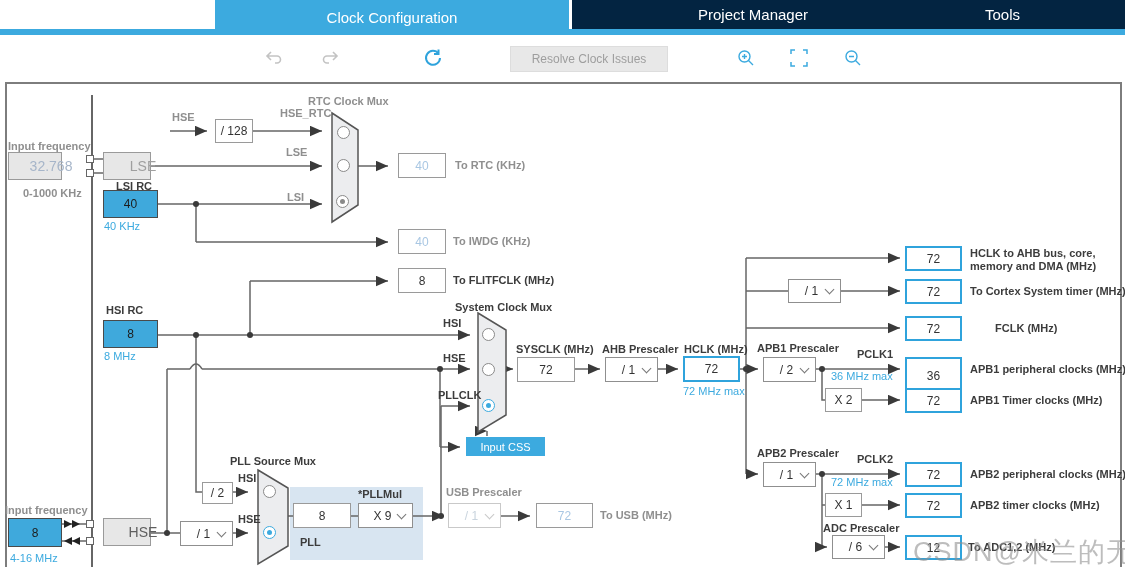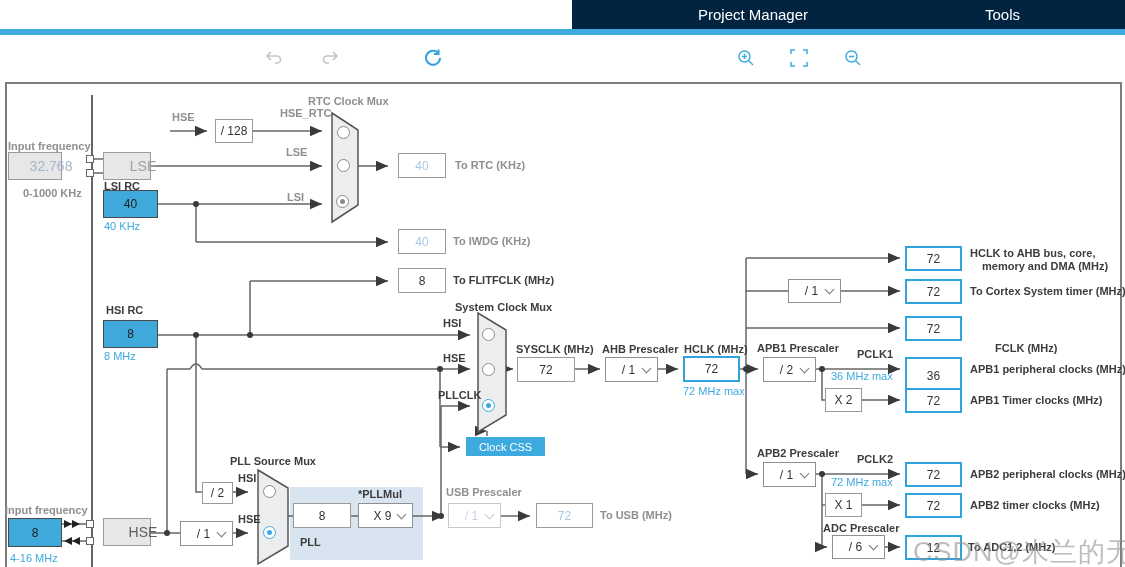--- a/index.html
+++ b/index.html
@@ -52,20 +52,23 @@
              white-space:nowrap;z-index:50;letter-spacing:1px;}
   svg.wires{position:absolute;left:0;top:0;z-index:5;pointer-events:none;}
   .over{z-index:10;}
 </style>
 </head>
 <body>
 
 <div id="app">
 
   <div class="tabstrip"></div>
+  <div class="tab active" style="left:215px;width:354px;">
+    <span>Clock Configuration</span>
+  </div>
   <div class="tab" style="left:572px;width:362px;">
     <span>Project Manager</span>
   </div>
   <div class="tab" style="left:880px;width:245px;">
     <span>Tools</span>
   </div>
 
   <div class="toolbtn" style="left:265px;top:50px;">
     <svg width="18" height="16">
         <path d="M6 2 L2 6 L6 10 M2 6 H12 a3.5 3.5 0 0 1 0 7 h-2" fill="none" stroke="#c3c3c3" stroke-width="1.6"></path>
@@ -75,20 +78,21 @@
     <svg width="18" height="16">
         <path d="M12 2 L16 6 L12 10 M16 6 H6 a3.5 3.5 0 0 0 0 7 h2" fill="none" stroke="#c3c3c3" stroke-width="1.6"></path>
       </svg>
   </div>
   <div class="toolbtn" style="left:423px;top:48px;">
     <svg width="20" height="20">
         <path d="M15.5 5.5 A7 7 0 1 0 17 10" fill="none" stroke="#2FA3DC" stroke-width="2"></path>
         <path d="M15.5 1.5 L15.5 6 L11 6" fill="none" stroke="#2FA3DC" stroke-width="2"></path>
       </svg>
   </div>
+  <div class="resolve">Resolve Clock Issues</div>
   <div class="toolbtn" style="left:737px;top:49px;">
     <svg width="18" height="18">
         <circle cx="7.5" cy="7.5" r="5.5" fill="none" stroke="#3CAADF" stroke-width="1.4"></circle>
         <path d="M11.5 11.5 L16 16 M5 7.5 H10 M7.5 5 V10" stroke="#3CAADF" stroke-width="1.4" fill="none"></path>
       </svg>
   </div>
   <div class="toolbtn" style="left:790px;top:49px;">
     <svg width="18" height="18">
         <path d="M1 5 V1 H5 M13 1 H17 V5 M17 13 V17 H13 M5 17 H1 V13" fill="none" stroke="#3CAADF" stroke-width="1.5"></path>
       </svg>
@@ -184,21 +188,21 @@
     </g>
   </svg>
 
   <div class="lbl plain abs over" style="left:8px;top:140px;">Input frequency</div>
   <div class="vbox greybox over" style="left:8px;top:152px;width:54px;height:28px;color:#A6B5C9;">32.768</div>
   <div class="lbl plain abs over" style="left:8px;top:187px;padding-left:15px;">0-1000 KHz</div>
   <div class="pinsq over" style="left:86px;top:155px;"></div>
   <div class="pinsq over" style="left:86px;top:169px;"></div>
   <div class="vbox greybox over" style="left:103px;top:152px;width:48px;height:28px;">LSE</div>
 
-  <div class="lbl abs over" style="left:104px;top:180px;">LSI RC</div>
+  <div class="lbl abs over" style="left:116px;top:180px;">LSI RC</div>
   <div class="vbox fillblue over" style="left:103px;top:190px;width:55px;height:28px;">40</div>
   <div class="lbl blue abs over" style="left:104px;top:220px;">40 KHz</div>
 
   <div class="lbl grey abs over" style="left:308px;top:95px;">RTC Clock Mux</div>
   <div class="lbl grey abs over" style="left:172px;top:111px;">HSE</div>
   <div class="vbox over" style="left:215px;top:119px;width:38px;height:24px;">/ 128</div>
   <div class="lbl grey abs over" style="left:280px;top:107px;">HSE_RTC</div>
   <div class="lbl grey abs over" style="left:286px;top:146px;">LSE</div>
   <div class="lbl grey abs over" style="left:287px;top:191px;">LSI</div>
   <div class="radio over" style="left:337px;top:126px;"></div>
@@ -216,44 +220,44 @@
   <div class="vbox fillblue over" style="left:103px;top:320px;width:55px;height:28px;">8</div>
   <div class="lbl blue abs over" style="left:104px;top:350px;">8 MHz</div>
 
   <div class="lbl abs over" style="left:455px;top:301px;">System Clock Mux</div>
   <div class="lbl abs over" style="left:443px;top:317px;">HSI</div>
   <div class="lbl abs over" style="left:443px;top:352px;">HSE</div>
   <div class="lbl abs over" style="left:438px;top:389px;">PLLCLK</div>
   <div class="radio blue over" style="left:482px;top:328px;"></div>
   <div class="radio blue over" style="left:482px;top:363px;"></div>
   <div class="radio blue over on" style="left:482px;top:399px;"></div>
-  <div class="cssbtn over">Clock CSS</div>
+  <div class="cssbtn over">Input CSS</div>
 
   <div class="lbl abs over" style="left:516px;top:343px;">SYSCLK (MHz)</div>
   <div class="vbox over" style="left:517px;top:357px;width:58px;height:25px;">72</div>
   <div class="lbl abs over" style="left:602px;top:343px;">AHB Prescaler</div>
   <div class="dd over" style="left:605px;top:357px;width:53px;height:25px;">
     <span class="val">/ 1</span>
       <span class="chev"></span>
   </div>
   <div class="lbl abs over" style="left:684px;top:343px;">HCLK (MHz)</div>
   <div class="vbox blue2 over" style="left:683px;top:356px;width:57px;height:26px;">72</div>
   <div class="lbl blue abs over" style="left:683px;top:385px;">72 MHz max</div>
 
   <div class="vbox blue2 over" style="left:905px;top:246px;width:57px;height:25px;">72</div>
   <div class="lbl abs over" style="left:970px;top:247px;">HCLK to AHB bus, core,</div>
-  <div class="lbl abs over" style="left:970px;top:260px;margin-left:12px;">memory and DMA (MHz)</div>
+  <div class="lbl abs over" style="left:970px;top:260px;">memory and DMA (MHz)</div>
   <div class="dd over" style="left:788px;top:279px;width:53px;height:24px;">
     <span class="val">/ 1</span>
       <span class="chev"></span>
   </div>
   <div class="vbox blue2 over" style="left:905px;top:279px;width:57px;height:25px;">72</div>
   <div class="lbl abs over" style="left:970px;top:285px;">To Cortex System timer (MHz)</div>
   <div class="vbox blue2 over" style="left:905px;top:316px;width:57px;height:25px;">72</div>
-  <div class="lbl abs over" style="left:970px;top:342px;padding-left:25px;">FCLK (MHz)</div>
+  <div class="lbl abs over" style="left:970px;top:322px;padding-left:25px;">FCLK (MHz)</div>
 
   <div class="lbl abs over" style="left:757px;top:342px;">APB1 Prescaler</div>
   <div class="dd over" style="left:763px;top:357px;width:53px;height:25px;">
     <span class="val">/ 2</span>
       <span class="chev"></span>
   </div>
   <div class="lbl abs over" style="left:857px;top:348px;">PCLK1</div>
   <div class="lbl blue abs over" style="left:831px;top:370px;">36 MHz max</div>
   <div class="vbox blue2 over" style="left:905px;top:357px;width:57px;height:37px;">36</div>
   <div class="lbl abs over" style="left:970px;top:363px;">APB1 peripheral clocks (MHz)</div>

